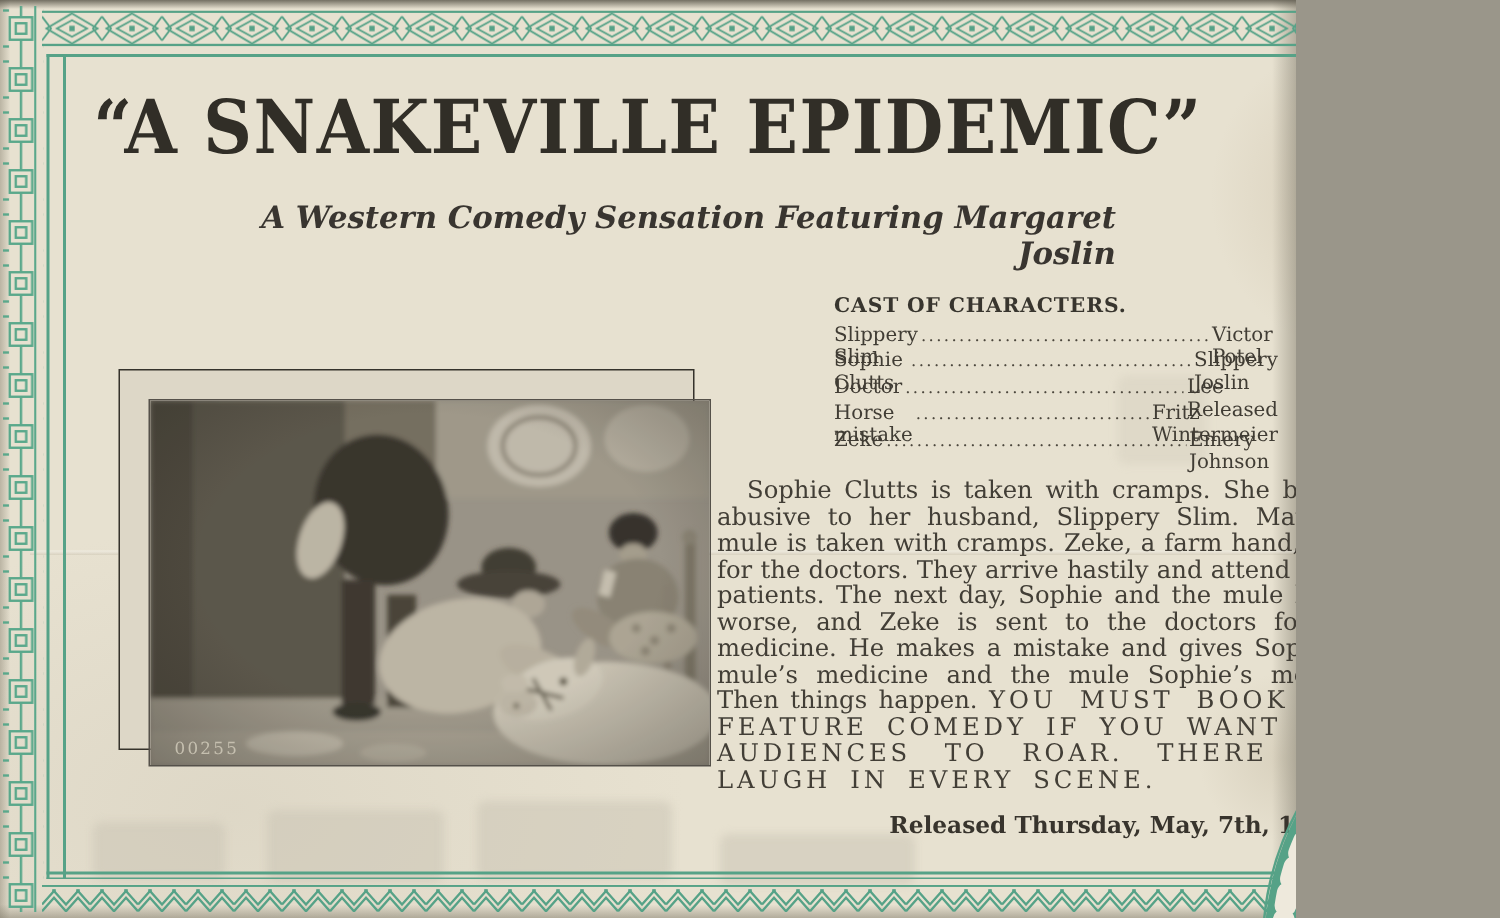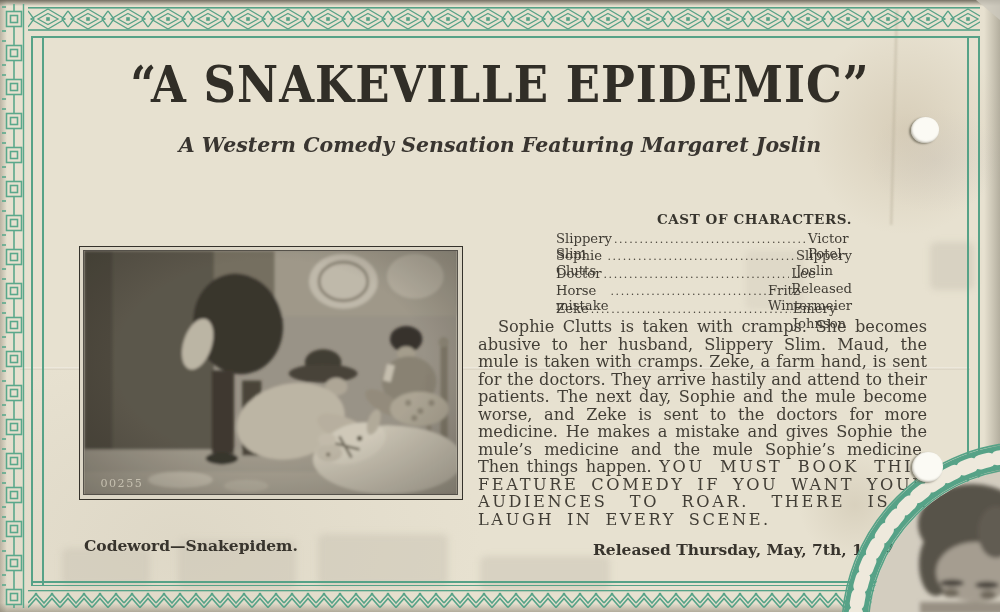--- a/index.html
+++ b/index.html
@@ -1,17 +1,17 @@
 <!DOCTYPE html>
 <html><head>
 <meta charset="utf-8">
 <style>
   html,body{margin:0;padding:0;background:#9a968a;}
   .page{
-    position:relative;width:1000px;height:612px;overflow:hidden;
+    position:relative;width:864px;height:612px;overflow:hidden;
     background-color:#e7e1d0;
     background-image:
       linear-gradient(180deg, rgba(96,92,80,.85) 0px, rgba(96,92,80,0) 6px),
       linear-gradient(0deg,   rgba(125,119,103,.5) 0px, rgba(125,119,103,0) 9px),
       linear-gradient(90deg,  rgba(150,144,127,.55) 0px, rgba(150,144,127,0) 7px),
       linear-gradient(270deg, rgba(146,141,126,.6) 0px, rgba(146,141,126,0) 16px),
       radial-gradient(140px 150px at 905px 130px, rgba(187,170,142,.35), rgba(187,170,142,0) 70%),
       radial-gradient(90px 70px at 935px 160px,  rgba(214,209,199,.6),  rgba(214,209,199,0) 75%),
       radial-gradient(80px 80px at 855px 505px,  rgba(193,183,160,.38), rgba(193,183,160,0) 70%),
       radial-gradient(420px 260px at 18% 88%,    rgba(205,198,181,.35), rgba(205,198,181,0) 72%);
@@ -25,39 +25,39 @@
   
   .b-line{position:absolute;background:#56a287;}
   .band-svg{position:absolute;}
   
   .title{
     position:absolute;left:36px;right:36px;top:56px;margin:0;text-align:center;
     font-size:45px;font-weight:bold;letter-spacing:1px;color:#312e27;
     transform:scaleY(1.1);transform-origin:top center;white-space:nowrap;
   }
   .subtitle{
-    position:absolute;left:120px;right:120px;top:133px;text-align:center;
+    position:absolute;left:120px;right:120px;top:133px;text-align:right;
     font-style:italic;font-weight:bold;font-size:20.5px;line-height:24px;color:#393530;
   }
   .cast{position:absolute;left:556px;top:196px;width:296px;}
-  .cast-heading{text-align:right;font-weight:bold;font-size:13.5px;letter-spacing:.6px;color:#38352e;margin:15px 0 4px 0;}
+  .cast-heading{text-align:left;font-weight:bold;font-size:13.5px;letter-spacing:.6px;color:#38352e;margin:0 0 4px 0;}
   .cast-row{display:flex;align-items:baseline;font-size:13.2px;font-weight:normal;color:#403c34;height:17.4px;}
   .leader{flex:1 1 auto;overflow:hidden;height:13px;margin:0 2px;}
   .leader::after{content:"...................................................................";letter-spacing:1.6px;font-size:11px;color:#4c473d;}
   .synopsis{
     position:absolute;left:478px;top:318px;width:449px;margin:0;
     font-size:16.2px;line-height:17.5px;text-align:justify;text-indent:20px;color:#423e36;
   }
   .synopsis .caps{letter-spacing:2.6px;word-spacing:5px;}
   .codeword{position:absolute;left:84px;top:536px;font-weight:bold;font-size:15.5px;color:#38342d;}
   .release{position:absolute;left:560px;top:540px;width:368px;text-align:center;font-weight:bold;font-size:15.5px;color:#38342d;}
   
   .photo-frame{
     position:absolute;left:79px;top:246px;width:384px;height:254px;
-    border:1.5px solid #35322b;background:#ddd7c7;padding:4px;box-sizing:border-box;
+    border:1.5px solid #35322b;background:#ddd7c7;padding:20px;box-sizing:border-box;
   }
   .photo-frame svg{display:block;outline:1px solid #55514a;}
   
   .hole{position:absolute;background:#fbfaf4;border-radius:52% 48% 50% 50%;
     box-shadow:-2px 1px 2px rgba(110,105,90,.75), inset 1px -1px 2px rgba(150,145,130,.6);}
   .corner-svg{position:absolute;left:800px;top:412px;width:200px;height:200px;}
   .corner-cut{position:absolute;left:976px;top:0;width:0;height:0;
     border-left:24px solid transparent;border-top:20px solid rgba(205,201,190,.8);}
 </style>
 </head>
@@ -234,21 +234,20 @@
         </g>
         <rect width="368" height="240" fill="url(#vig)"></rect>
         <rect width="368" height="240" fill="rgba(118,102,74,0.08)"></rect>
         <text x="16" y="233" font-size="11" letter-spacing="1.5" fill="#c5bfaf">00255</text>
       </g>
     </svg>
   </div>
 
   <p class="synopsis"><span>Sophie Clutts is taken with cramps.  She becomes abusive to her husband, Slippery Slim.  Maud, the mule is taken with cramps.  Zeke, a farm hand, is sent for the doctors.  They arrive hastily and attend to their patients.  The next day, Sophie and the mule become worse, and Zeke is sent to the doctors for more medicine.  He makes a mistake and gives Sophie the mule’s medicine and the mule Sophie’s medicine.  Then things happen.</span> <span class="caps">YOU MUST BOOK THIS FEATURE COMEDY IF YOU WANT YOUR AUDIENCES TO ROAR.  THERE IS A LAUGH IN EVERY SCENE.</span></p>
 
-  <div class="codeword">Codeword—Snakepidem.</div>
   <div class="release">Released Thursday, May, 7th, 1914</div>
 
   <svg class="corner-svg" viewBox="0 0 200 200">
     <defs>
       <clipPath id="cornerClip">
           <circle cx="230" cy="218" r="161"></circle>
         </clipPath>
       <filter id="fblur" x="-30%" y="-30%" width="160%" height="160%">
           <feGaussianBlur stdDeviation="2.2"></feGaussianBlur>
         </filter>

